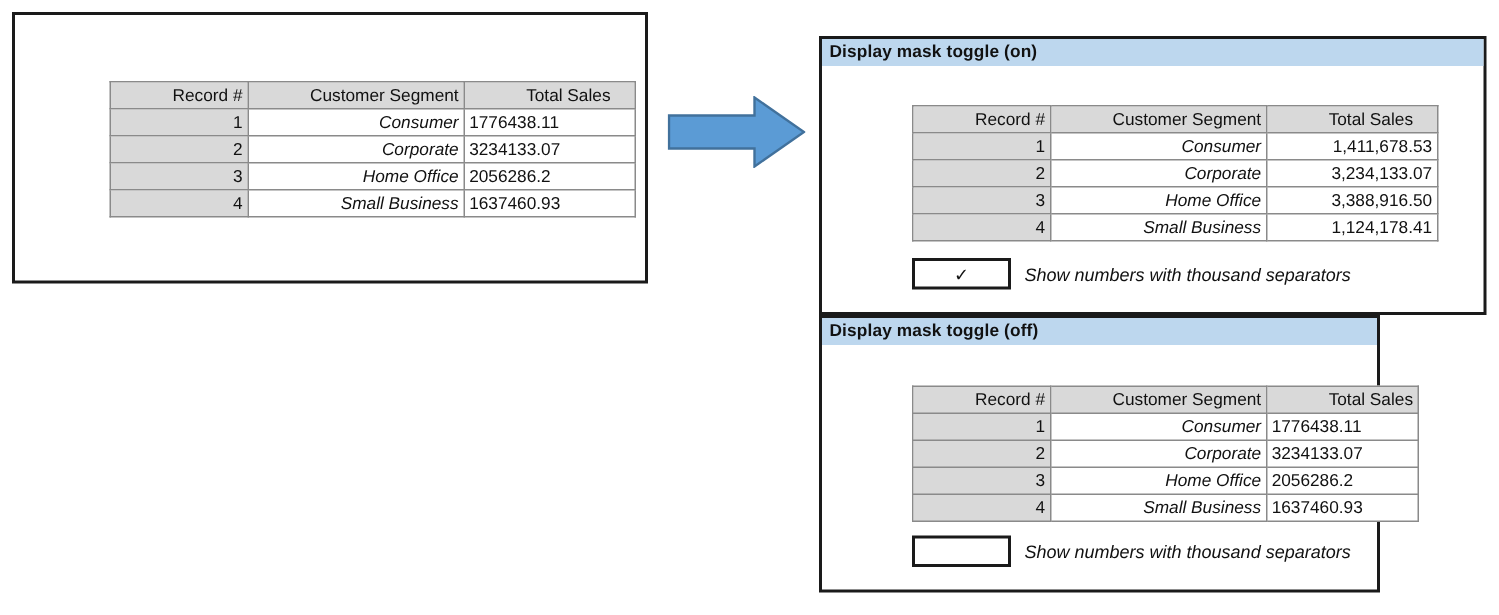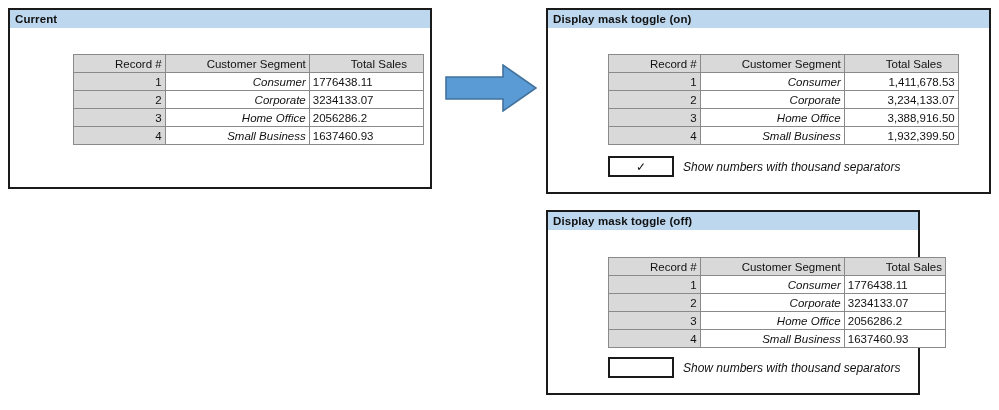--- a/index.html
+++ b/index.html
@@ -16,21 +16,21 @@
   }
 
   
   .panel {
     position: absolute;
     box-sizing: border-box;
     border: 2px solid #1a1a1a;
     background: #ffffff;
   }
   #panel-current   { left: 8px;   top: 8px;   width: 424px; height: 181px; }
-  #panel-mask-on   { left: 546px; top: 8px;   width: 445px; height: 186px; }
+  #panel-mask-on   { left: 546px; top: 24px;   width: 445px; height: 186px; }
   #panel-mask-off  { left: 546px; top: 210px; width: 374px; height: 185px; }
 
   .panel-title {
     position: absolute;
     left: 0;
     top: 0;
     right: 0;
     height: 18px;
     background: #bdd7ee;
     color: #111111;
@@ -118,21 +118,20 @@
     left: 445px;
     top: 64px;
     width: 92px;
     height: 48px;
   }
 </style>
 </head>
 <body>
 
 <div class="panel" id="panel-current">
-  <div class="panel-title">Current</div>
 
   <table class="data-table" id="table-current">
     <thead>
       <tr>
         <th class="col-rec">Record #</th>
         <th class="col-seg">Customer Segment</th>
         <th class="col-sales">Total Sales</th>
       </tr>
     </thead>
     <tbody>
@@ -187,21 +186,21 @@
         <td class="cell-sales-right">3,234,133.07</td>
       </tr>
       <tr>
         <td class="cell-rec">3</td>
         <td class="cell-seg">Home Office</td>
         <td class="cell-sales-right">3,388,916.50</td>
       </tr>
       <tr>
         <td class="cell-rec">4</td>
         <td class="cell-seg">Small Business</td>
-        <td class="cell-sales-right">1,932,399.50</td>
+        <td class="cell-sales-right">1,124,178.41</td>
       </tr>
     </tbody>
   </table>
 
   <div class="checkbox-row" id="checkbox-row-on">
     <div class="checkbox-box">
       <span>✓</span>
     </div>
     <span class="checkbox-label">Show numbers with thousand separators</span>
   </div>

